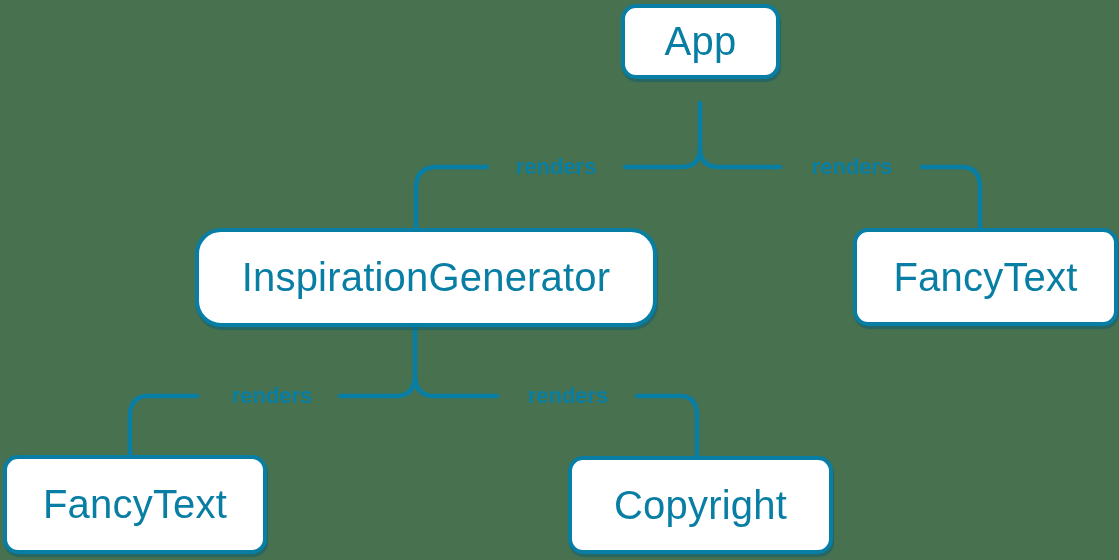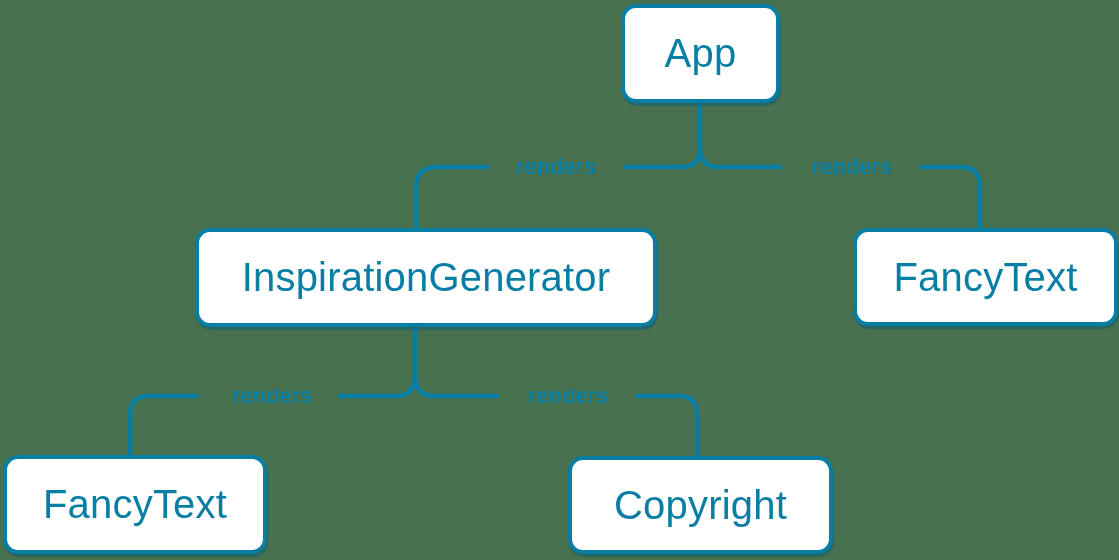--- a/index.html
+++ b/index.html
@@ -39,22 +39,22 @@
     border-radius: 15px;
     color: #087EA4;
     font-size: 40px;
     font-weight: 500;
     letter-spacing: 0.2px;
     display: flex;
     align-items: center;
     justify-content: center;
     box-shadow: 1px 3px 1px rgba(8, 90, 120, 0.5);
   }
-  .node--app                   { left: 621px; top: 4px;   width: 159px; height: 99px; }
-  .node--inspiration-generator { left: 195px; top: 228px; width: 462px; height: 99px; }
+  .node--app                   { left: 621px; top: 4px;   width: 159px; height: 75px; }
+  .node--inspiration-generator { left: 195px; top: 228px; width: 462px; height: 99px; border-radius: 26px; }
   .node--fancy-text-1          { left: 853px; top: 228px; width: 265px; height: 98px; }
   .node--fancy-text-2          { left: 3px;   top: 455px; width: 264px; height: 99px; }
   .node--copyright             { left: 568px; top: 456px; width: 265px; height: 98px; }
   .edge-label {
     position: absolute;
     transform: translate(-50%, -50%);
     color: #087EA4;
     font-size: 22px;
     font-weight: bold;
     white-space: nowrap;

